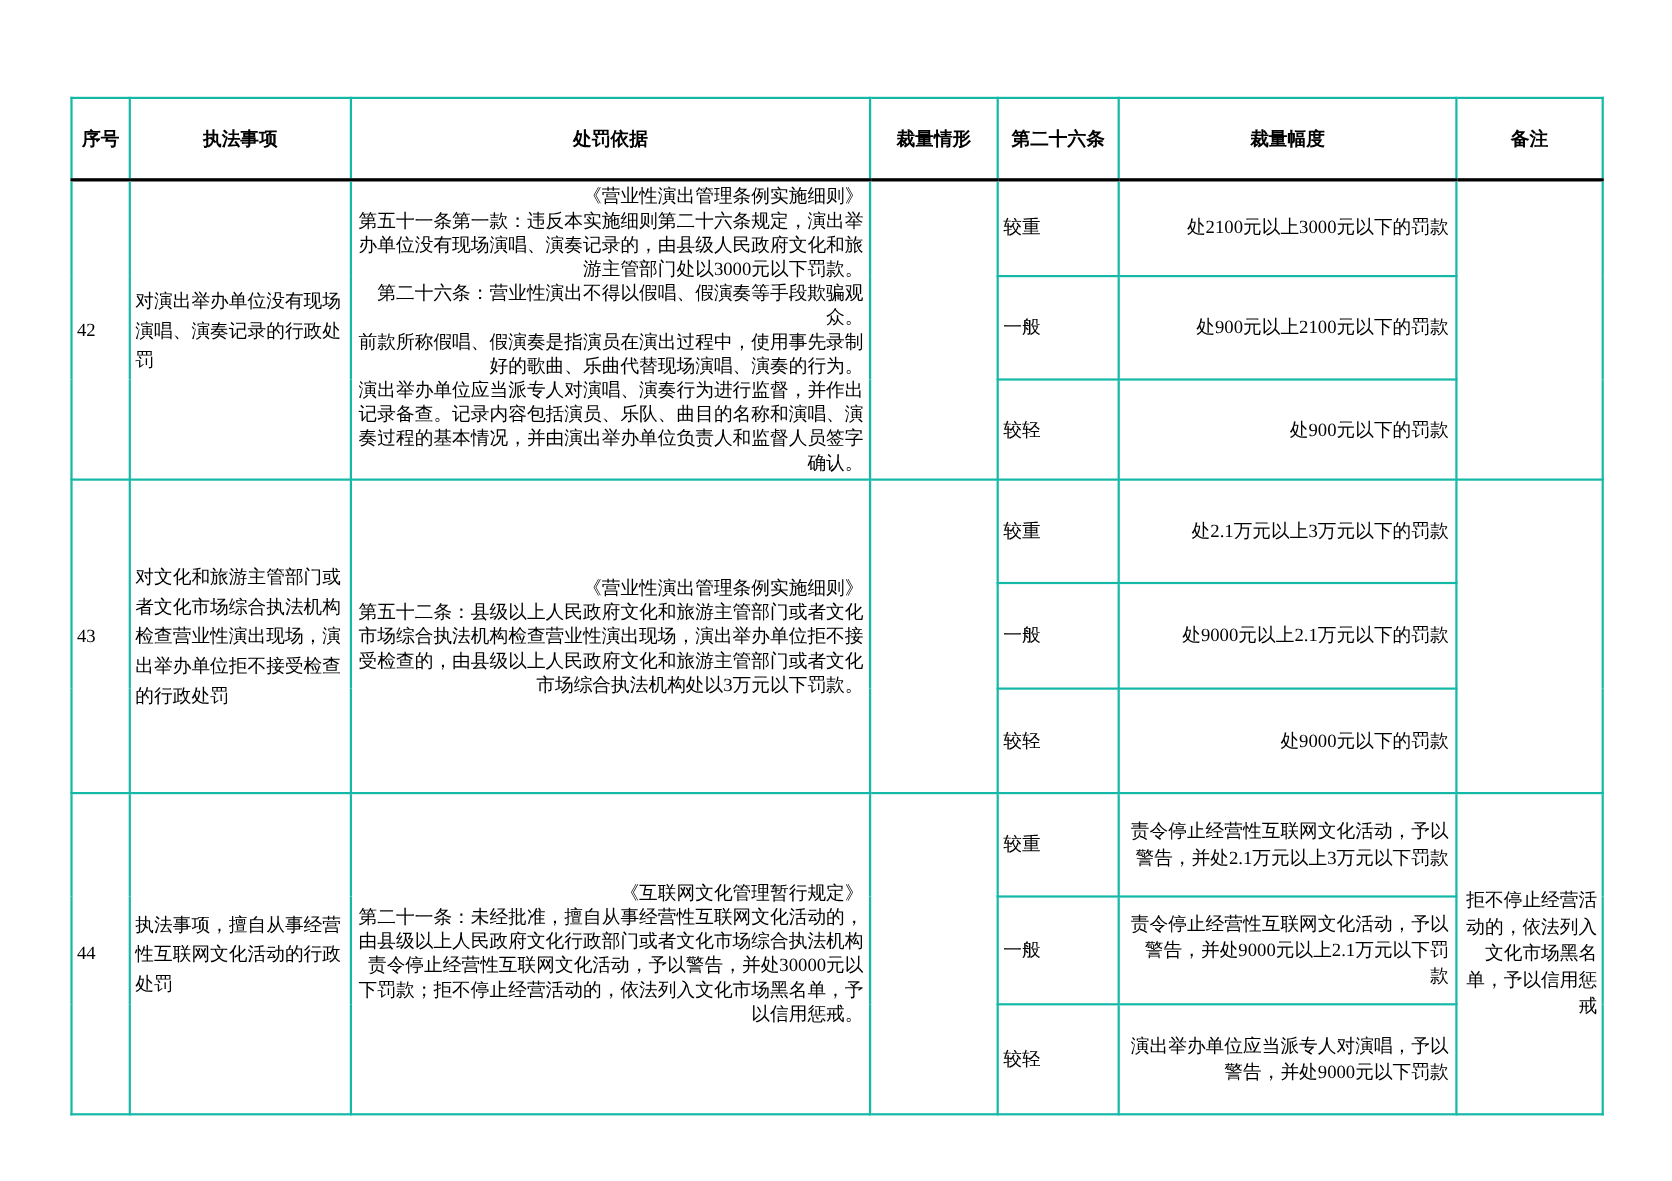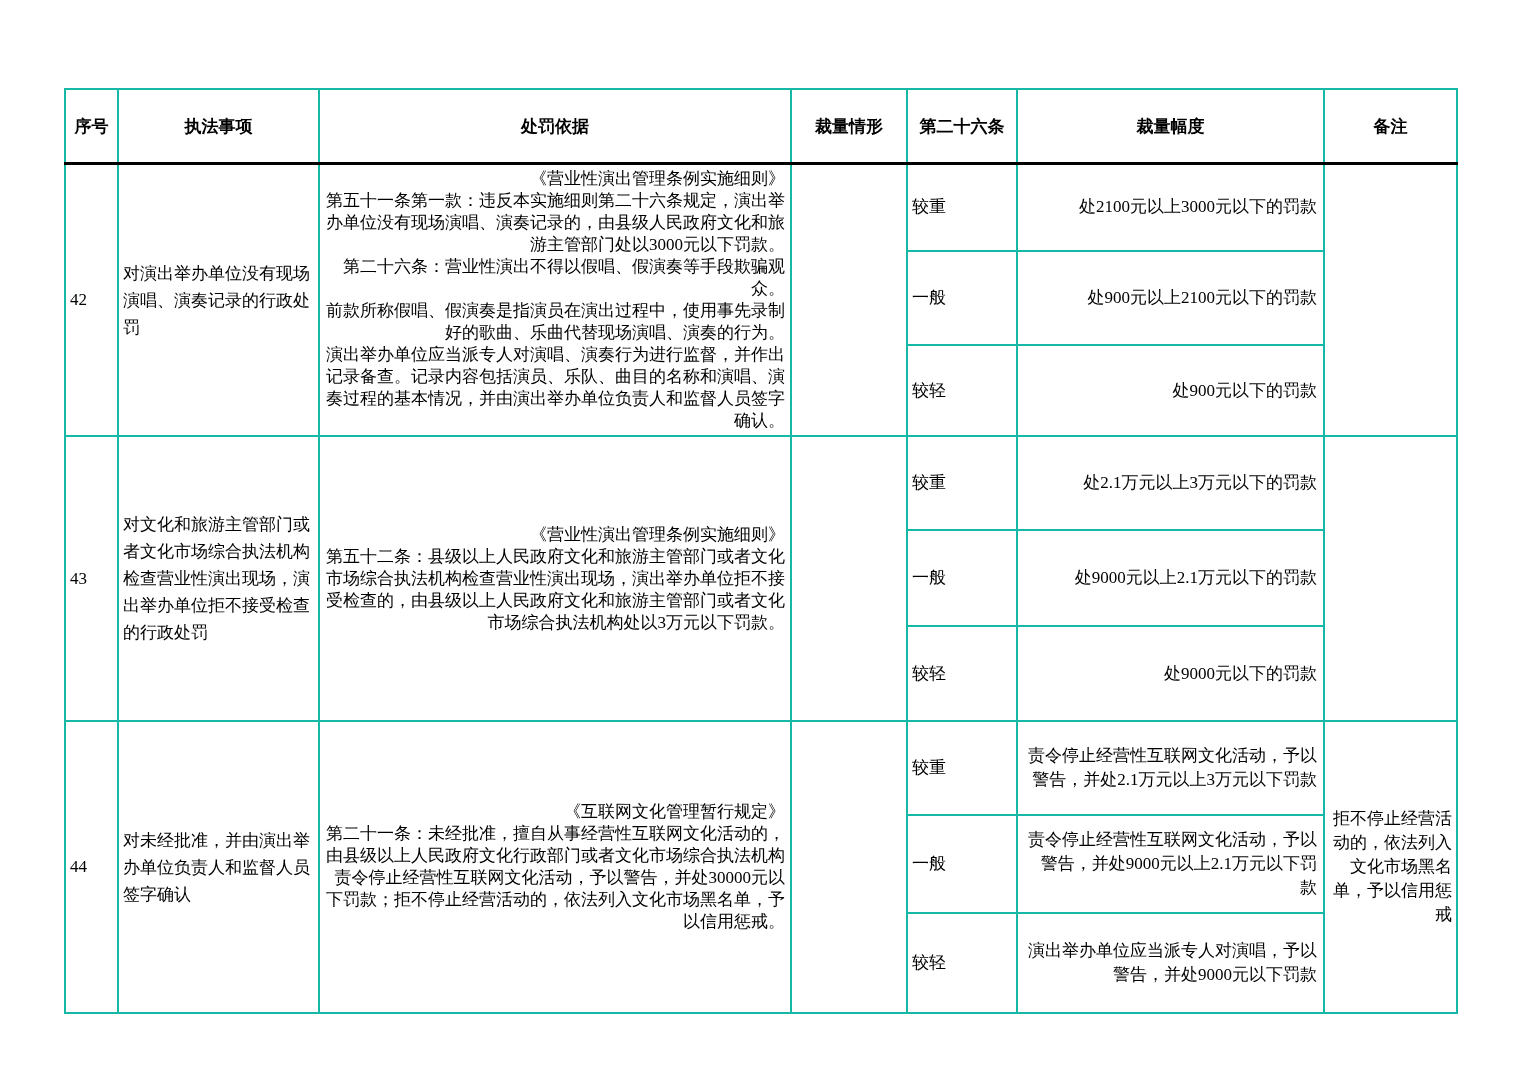--- a/index.html
+++ b/index.html
@@ -148,21 +148,21 @@
         <td class="c-tier">一般</td>
         <td class="c-range">处9000元以上2.1万元以下的罚款</td>
       </tr>
       <tr class="h95">
         <td class="c-tier">较轻</td>
         <td class="c-range">处9000元以下的罚款</td>
       </tr>
 
       <tr class="h94">
         <td class="c-no" rowspan="3">44</td>
-        <td class="c-matter" rowspan="3">对未经批准，并由演出举办单位负责人和监督人员签字确认</td>
+        <td class="c-matter" rowspan="3">执法事项，擅自从事经营性互联网文化活动的行政处罚</td>
         <td class="c-basis" rowspan="3">《互联网文化管理暂行规定》
 第二十一条：未经批准，擅自从事经营性互联网文化活动的，由县级以上人民政府文化行政部门或者文化市场综合执法机构责令停止经营性互联网文化活动，予以警告，并处30000元以下罚款；拒不停止经营活动的，依法列入文化市场黑名单，予以信用惩戒。</td>
         <td class="c-circ" rowspan="3"></td>
         <td class="c-tier">较重</td>
         <td class="c-range">责令停止经营性互联网文化活动，予以警告，并处2.1万元以上3万元以下罚款</td>
         <td class="c-remark" rowspan="3">拒不停止经营活动的，依法列入文化市场黑名单，予以信用惩戒</td>
       </tr>
       <tr class="h98">
         <td class="c-tier">一般</td>
         <td class="c-range">责令停止经营性互联网文化活动，予以警告，并处9000元以上2.1万元以下罚款</td>

